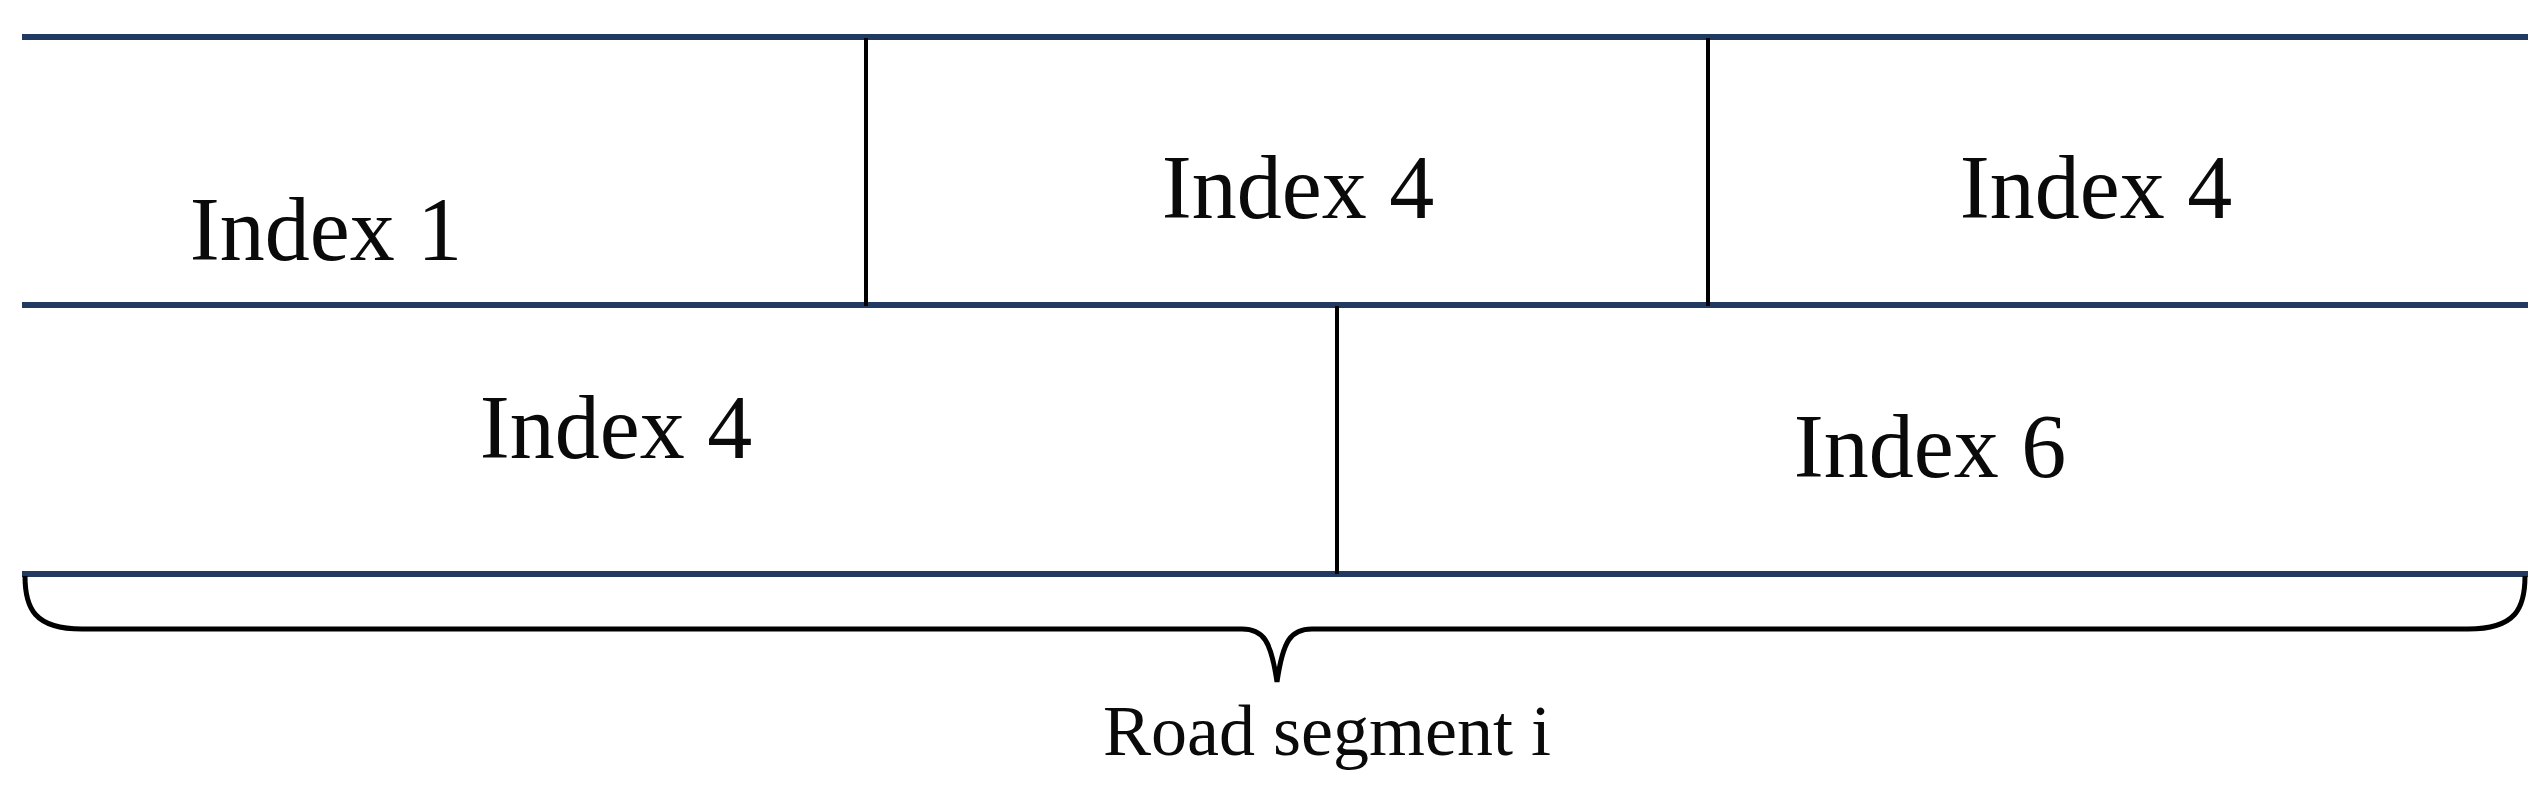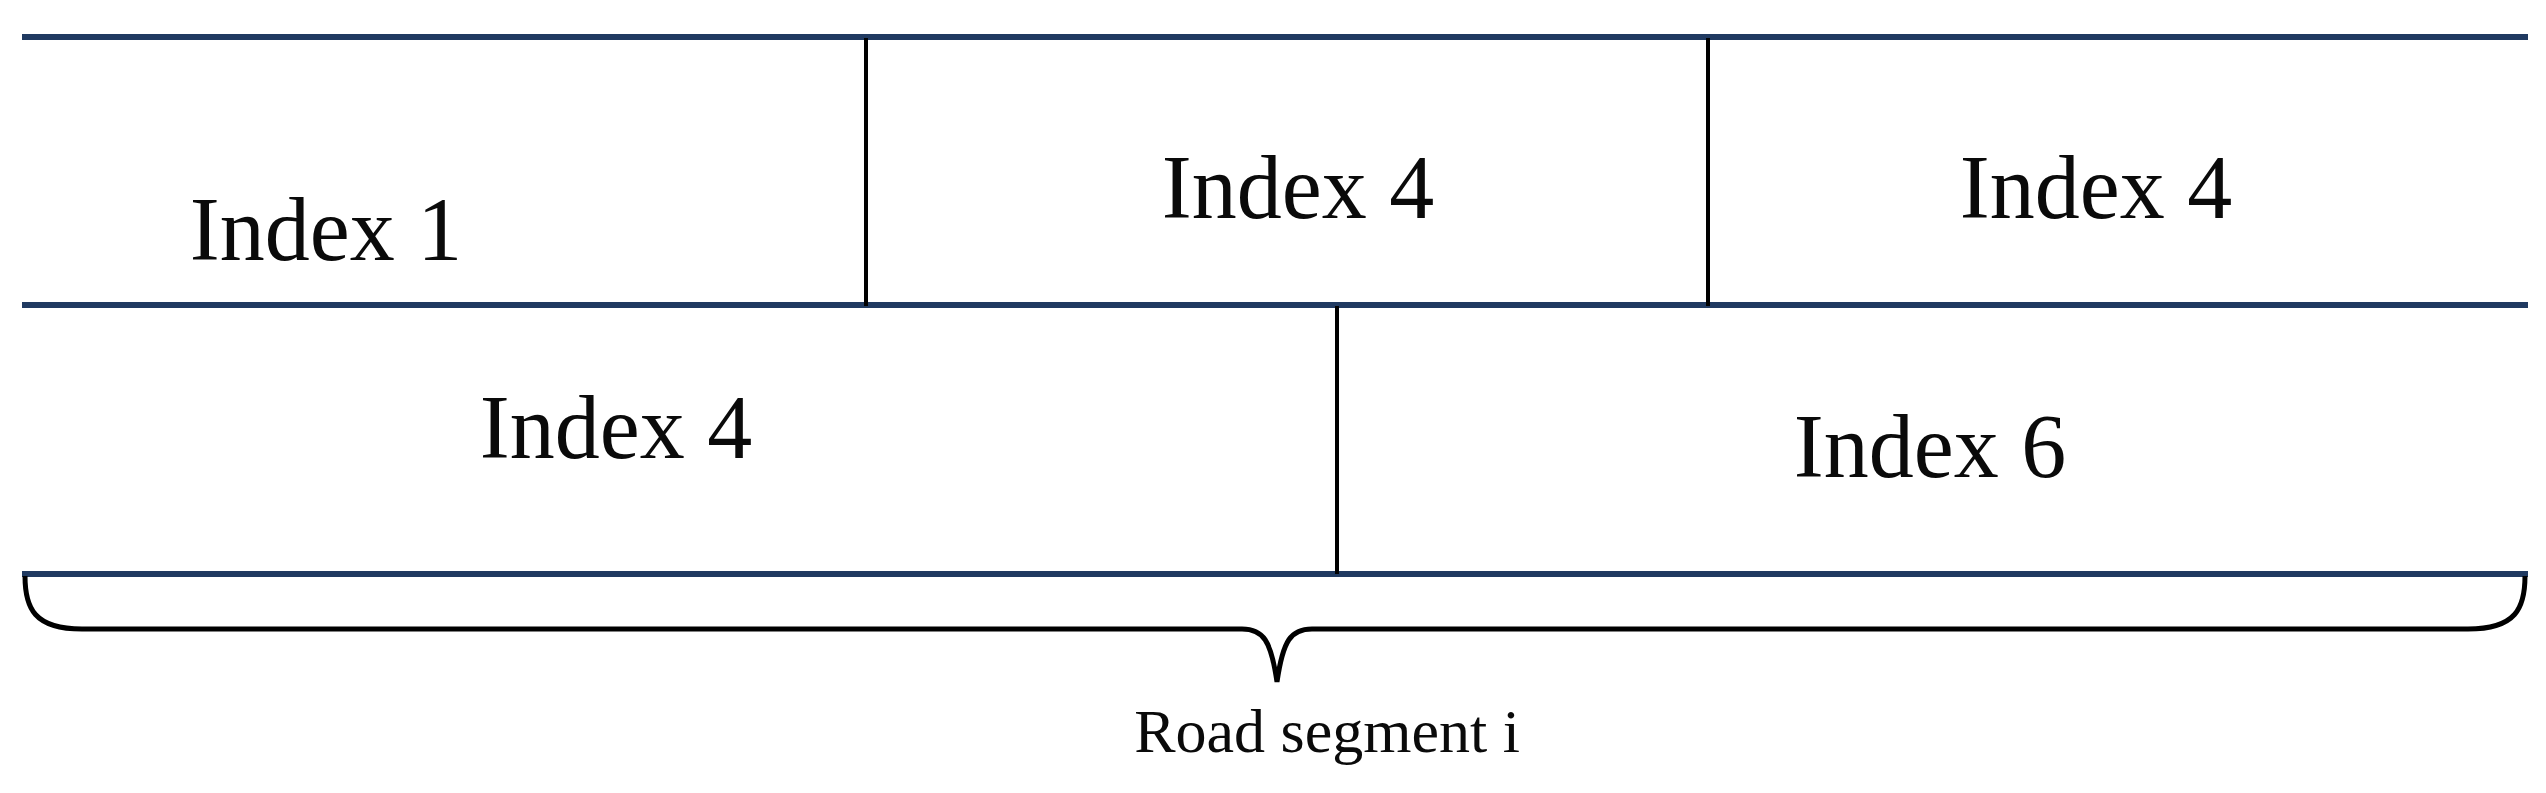--- a/index.html
+++ b/index.html
@@ -51,21 +51,21 @@
   .brace-svg{
     position:absolute;
     left:0;top:0;
     width:2546px;
     height:793px;
   }
   .caption{
     position:absolute;
     left:1327px;top:731px;
     transform:translate(-50%,-50%);
-    font-size:62px;
+    font-size:72px;
     line-height:1;
     white-space:nowrap;
     color:var(--ink);
   }
 </style>
 </head>
 <body>
 
 <div class="canvas">
 

